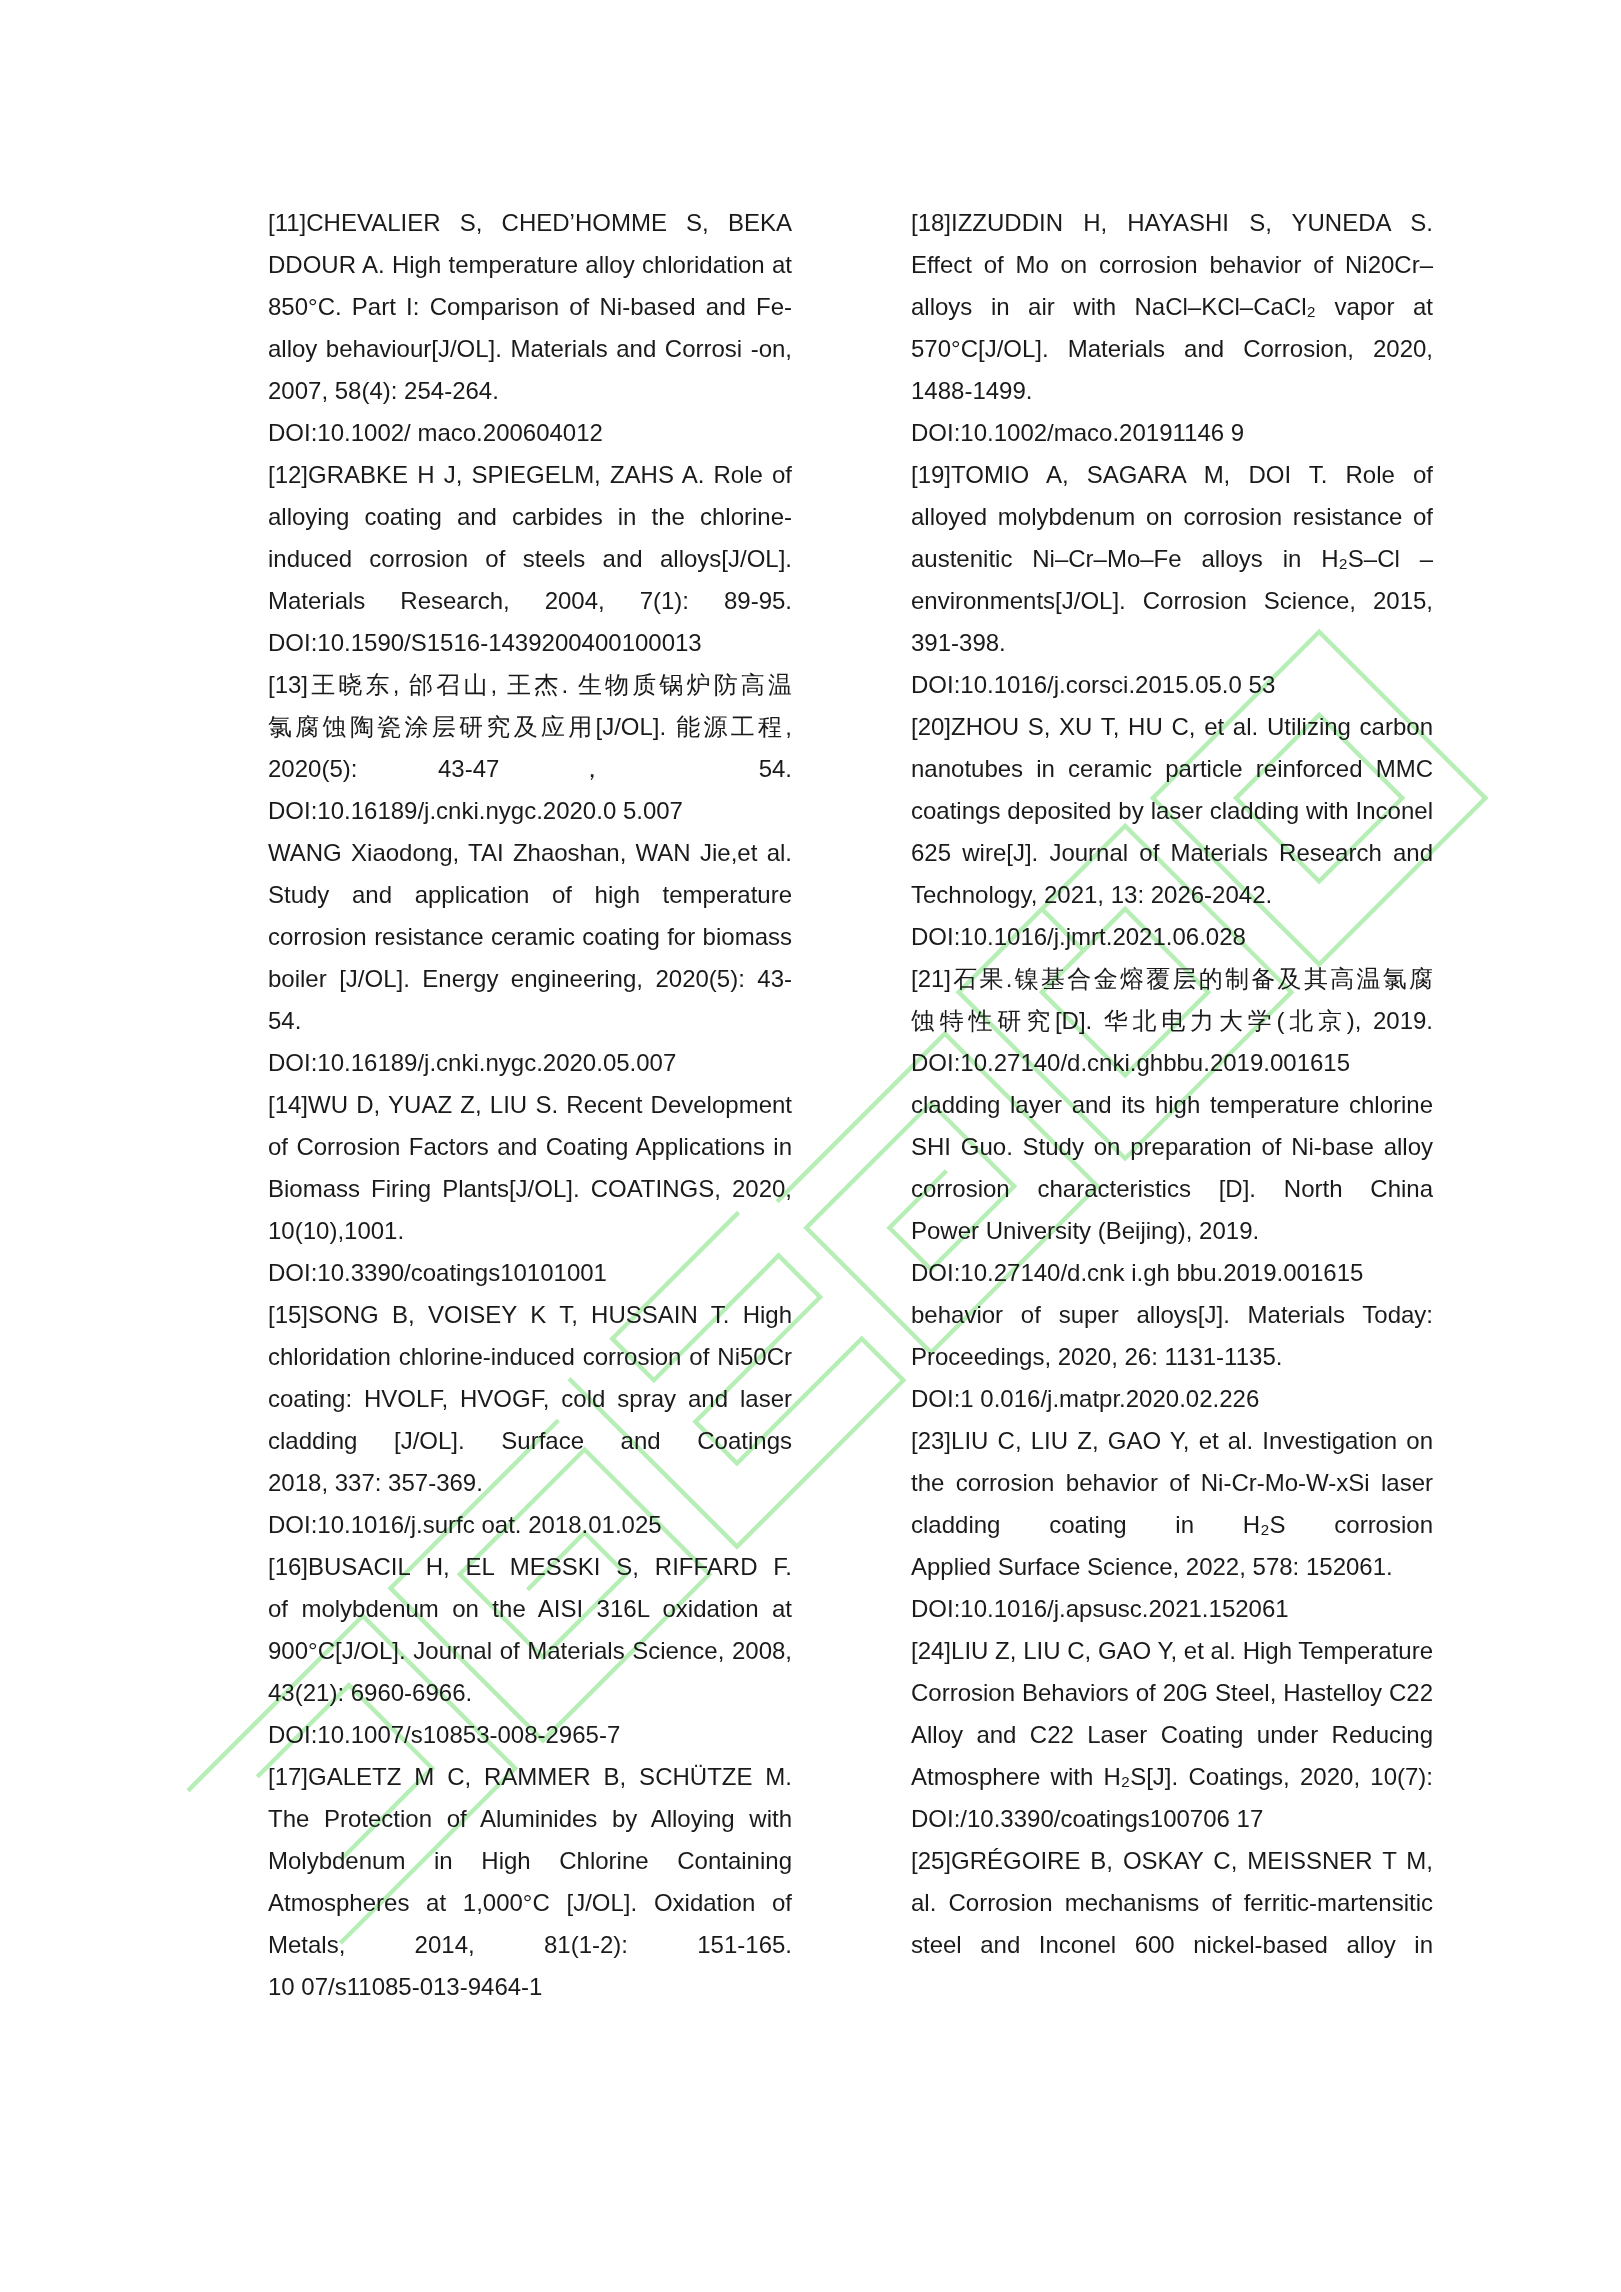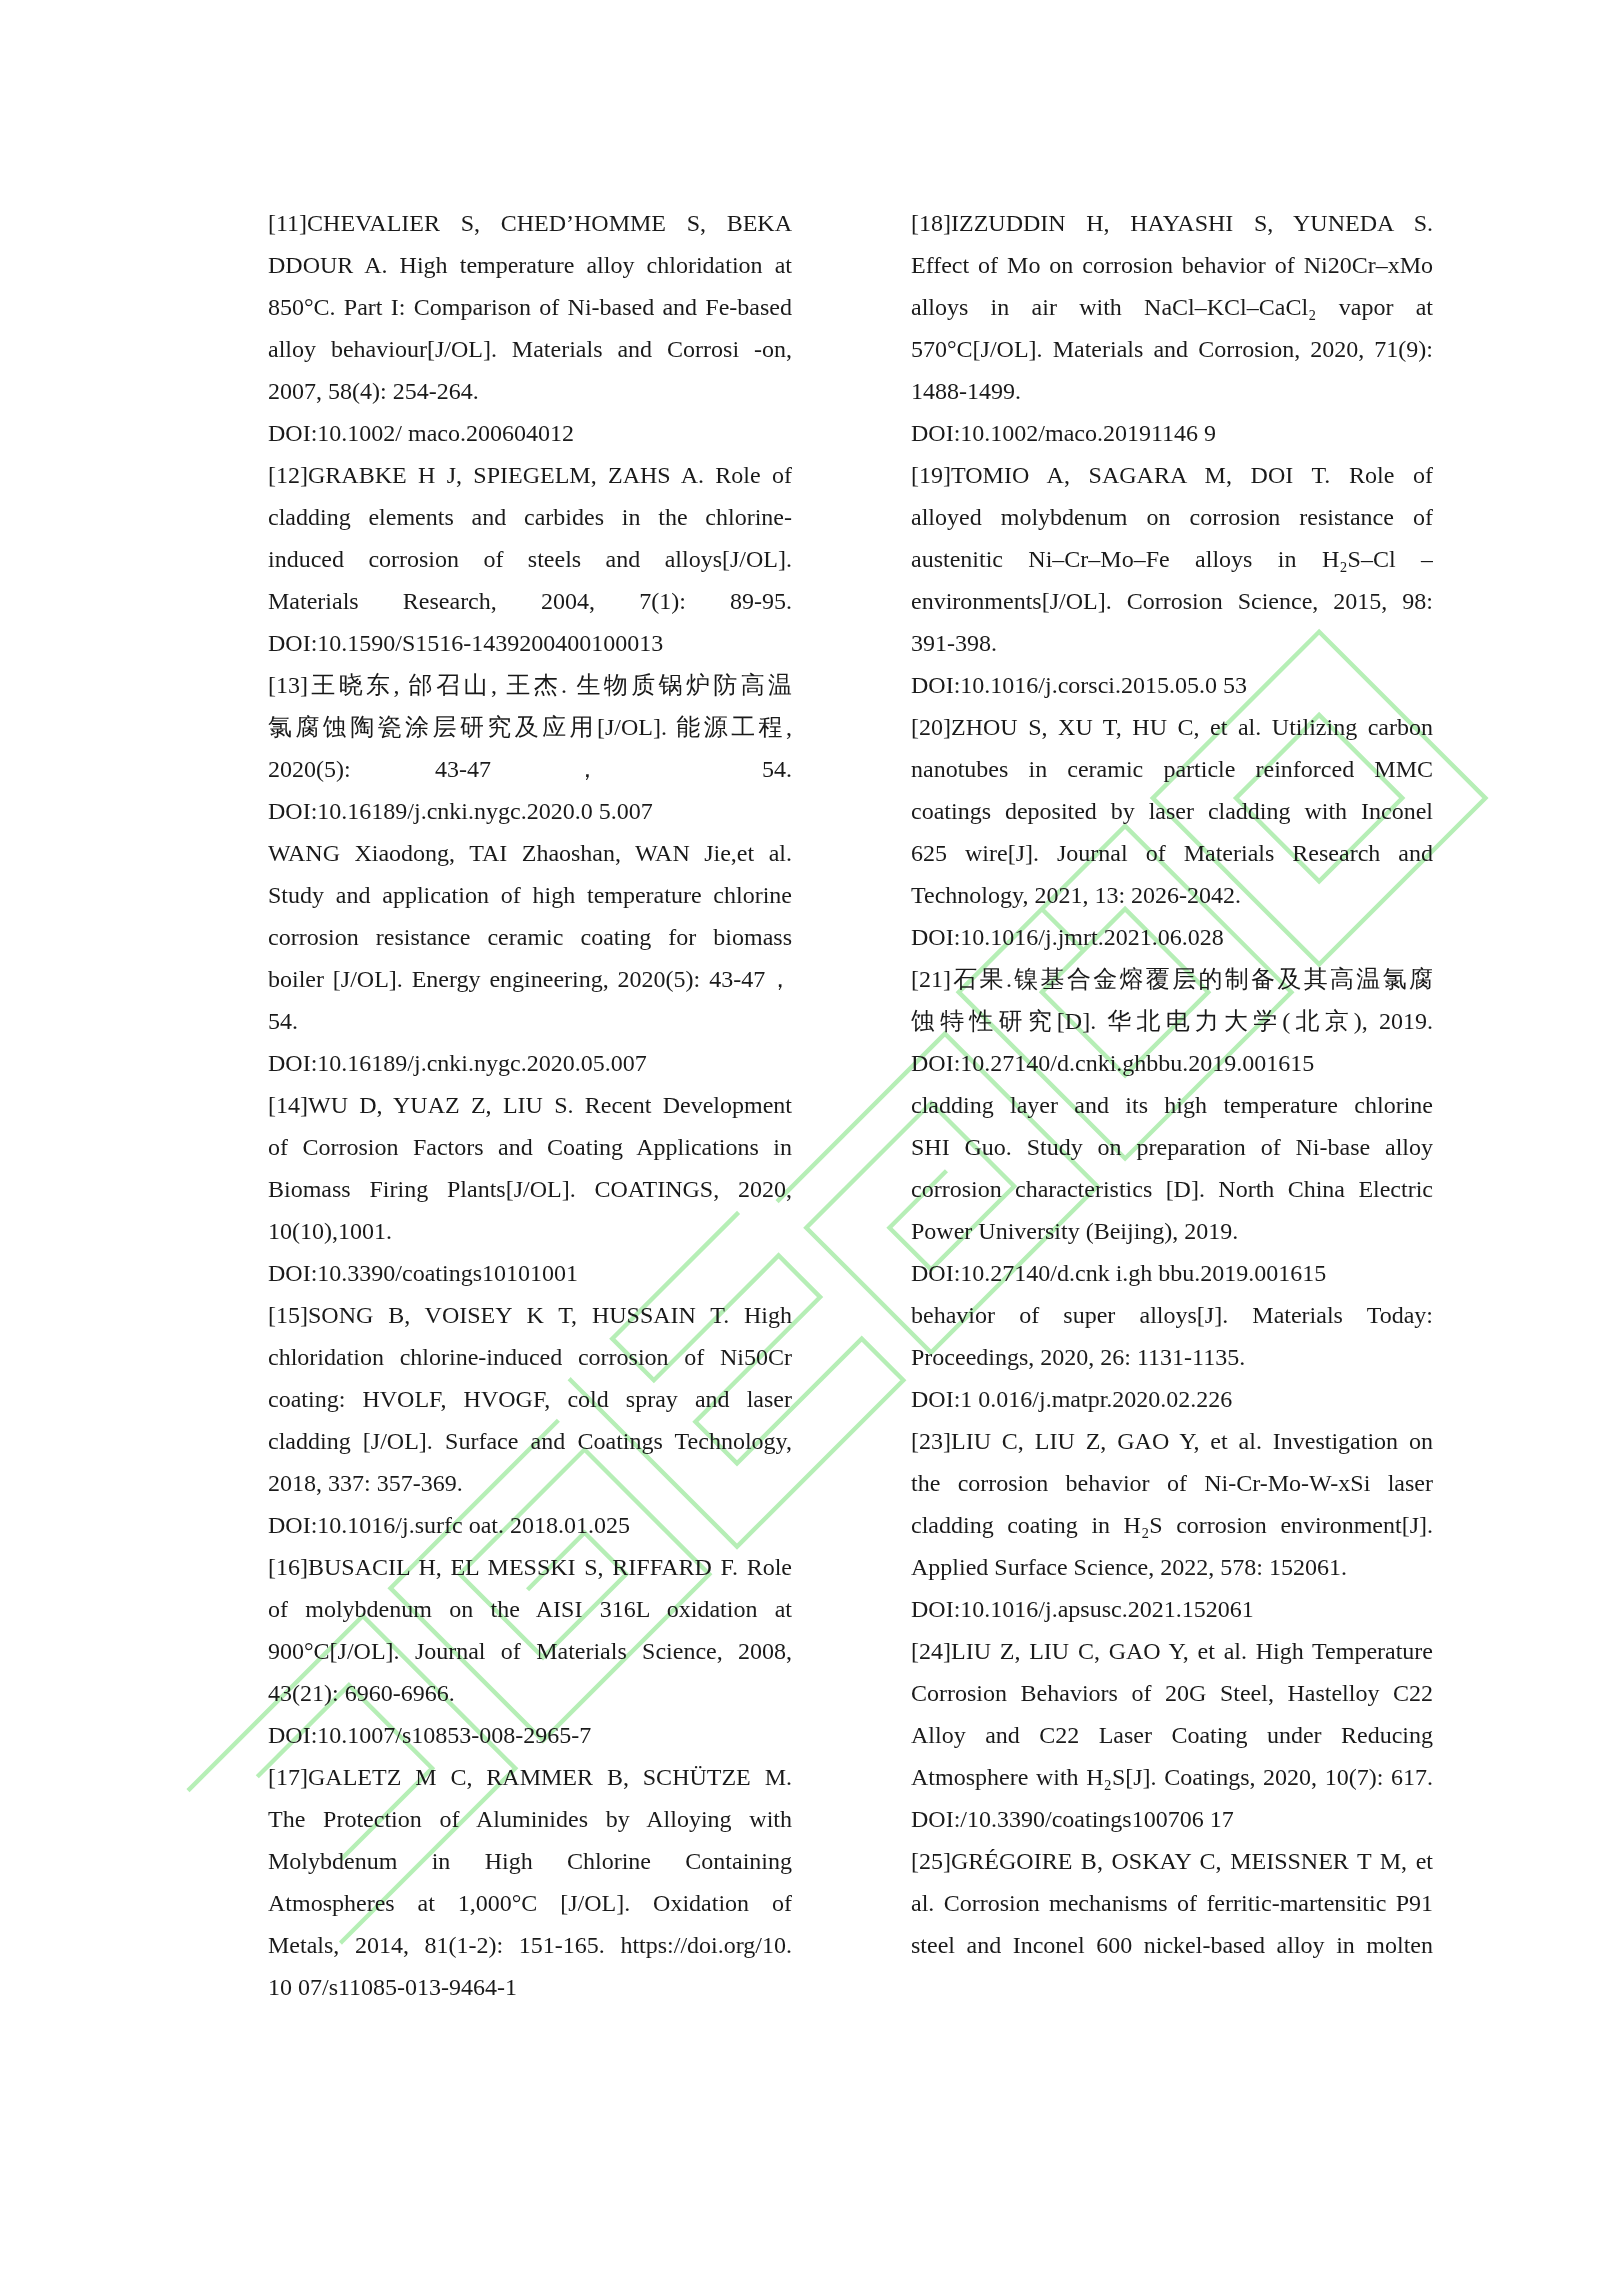--- a/index.html
+++ b/index.html
@@ -2,21 +2,21 @@
 <html style="--wm: #a4eba4;"><head>
 <meta charset="utf-8">
 <style>
   html, body { margin: 0; padding: 0; background: #888; }
   .page {
     position: relative;
     width: 1621px;
     height: 2293px;
     background: #ffffff;
     overflow: hidden;
-    font-family: Liberation Serif, serif;
+    font-family: Liberation Sans, sans-serif;
     color: #1a1a1a;
   }
   .wm {
     position: absolute;
     left: 0; top: 0;
     z-index: 0;
     pointer-events: none;
   }
   .col {
     position: absolute;
@@ -68,21 +68,21 @@
       <div class="ref-entry">
         <div class="ref-line j">[11]CHEVALIER S, CHED’HOMME S, BEKA</div>
         <div class="ref-line j">DDOUR A. High temperature alloy chloridation at</div>
         <div class="ref-line j">850°C. Part I: Comparison of Ni-based and Fe-based</div>
         <div class="ref-line j">alloy behaviour[J/OL]. Materials and Corrosi -on,</div>
         <div class="ref-line">2007, 58(4): 254-264.</div>
         <div class="ref-line">DOI:10.1002/ maco.200604012</div>
       </div>
       <div class="ref-entry">
         <div class="ref-line j">[12]GRABKE H J, SPIEGELM, ZAHS A. Role of</div>
-        <div class="ref-line j">cladding elements and carbides in the chlorine-</div>
+        <div class="ref-line j">alloying coating and carbides in the chlorine-</div>
         <div class="ref-line j">induced corrosion of steels and alloys[J/OL].</div>
         <div class="ref-line j">Materials Research, 2004, 7(1): 89-95.</div>
         <div class="ref-line">DOI:10.1590/S1516-1439200400100013</div>
       </div>
       <div class="ref-entry">
         <div class="ref-line j">[13]王晓东, 邰召山, 王杰. 生物质锅炉防高温</div>
         <div class="ref-line j">氯腐蚀陶瓷涂层研究及应用[J/OL]. 能源工程,</div>
         <div class="ref-line j">2020(5): 43-47 ， 54.</div>
         <div class="ref-line">DOI:10.16189/j.cnki.nygc.2020.0 5.007</div>
         <div class="ref-line j">WANG Xiaodong, TAI Zhaoshan, WAN Jie,et al.</div>

